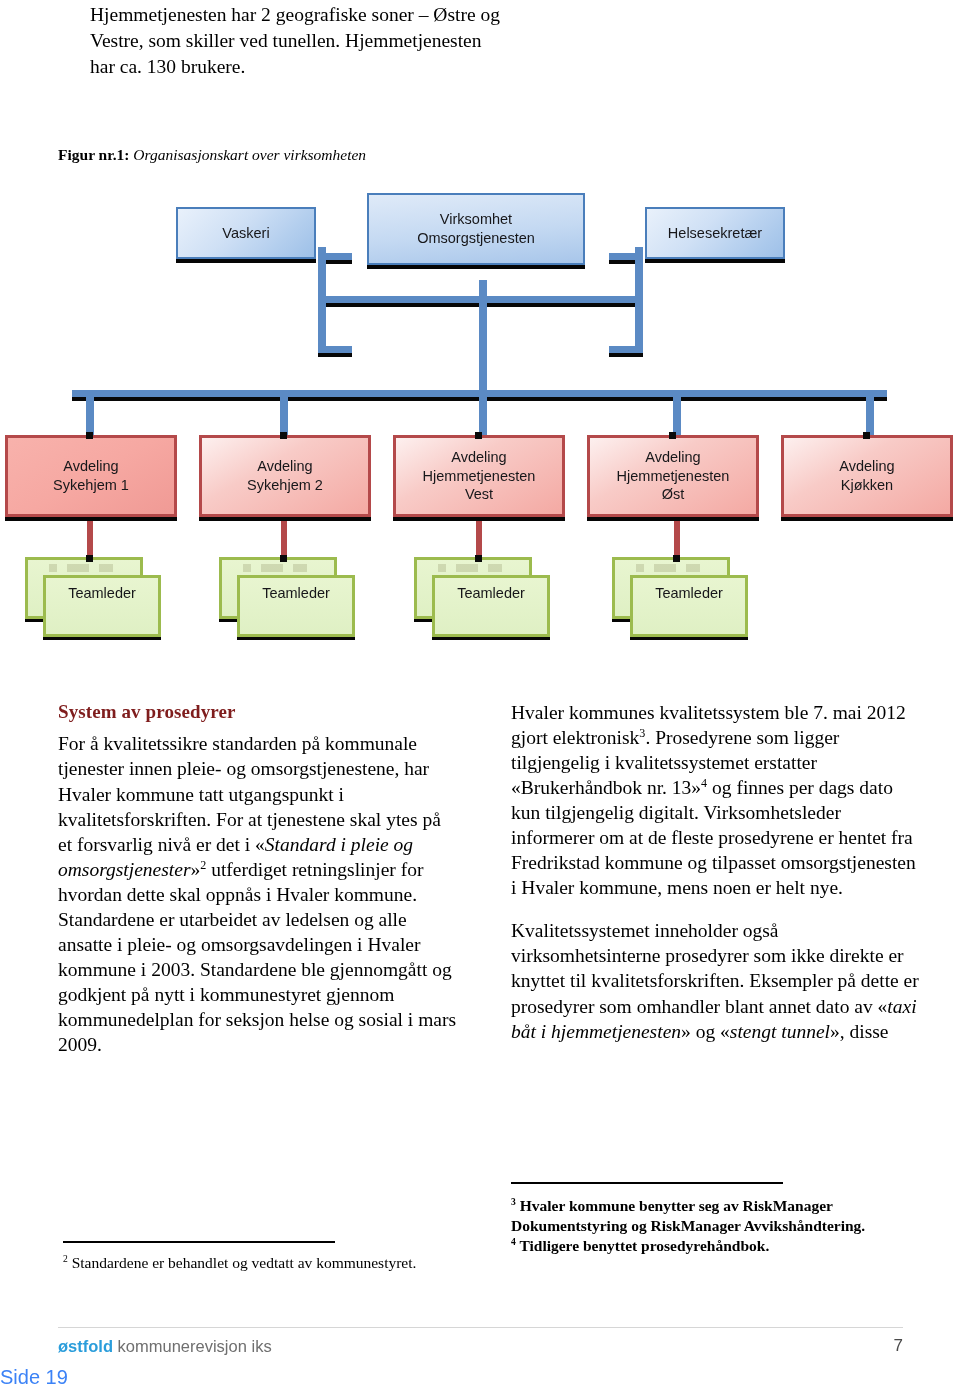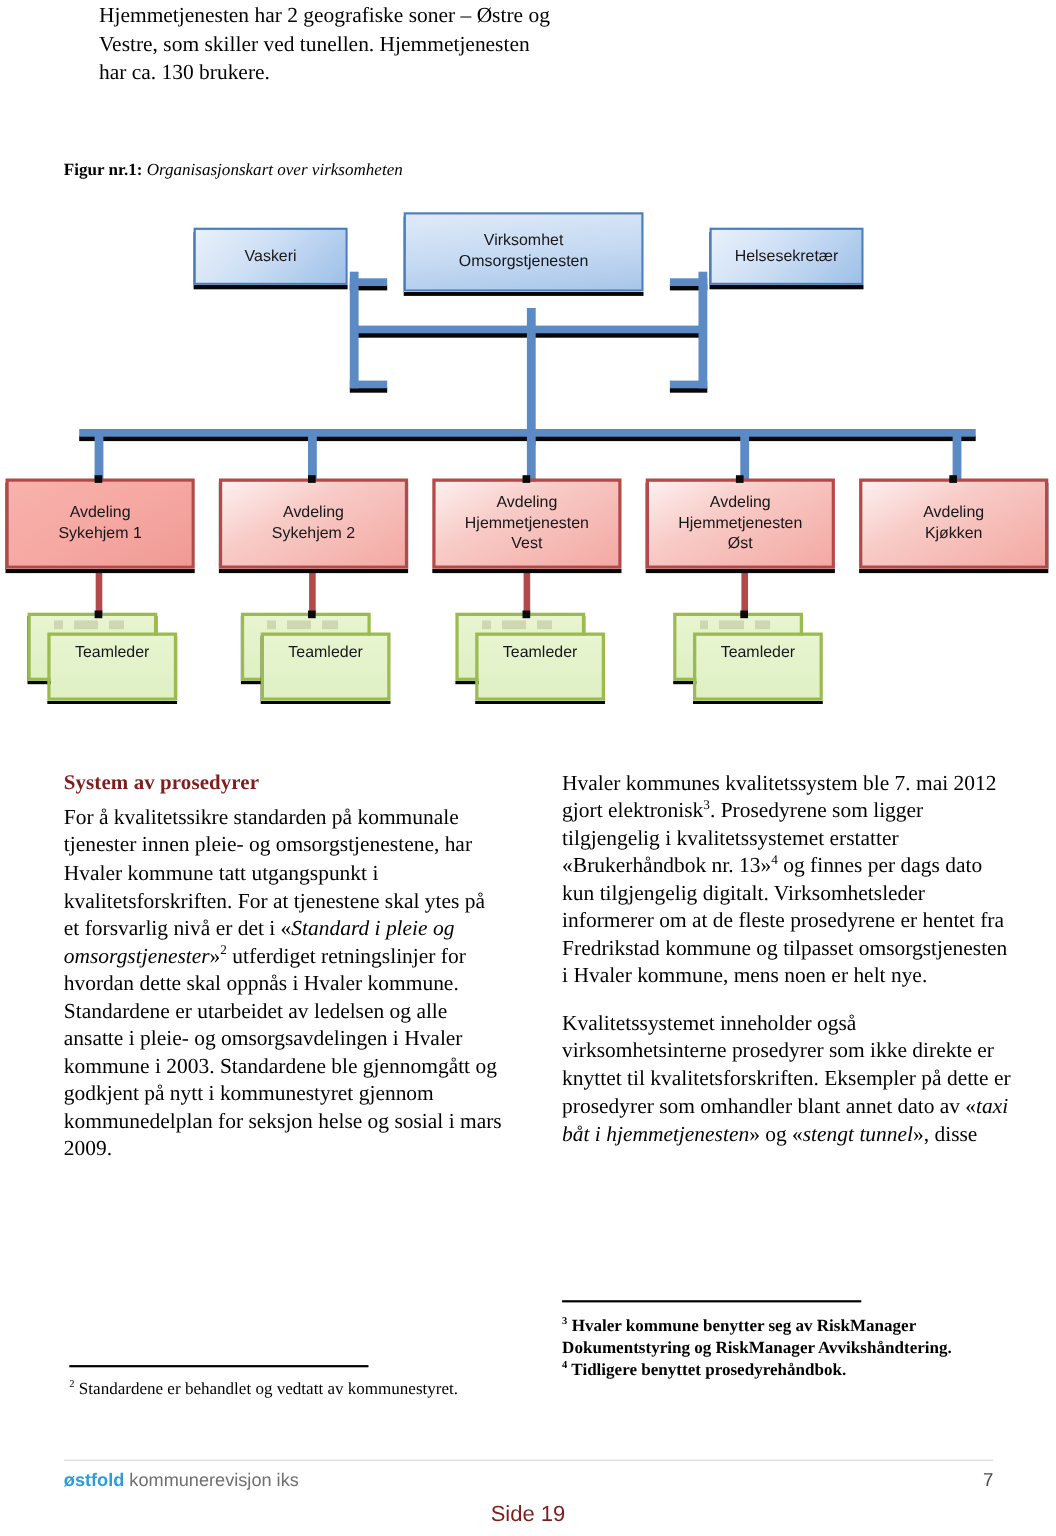--- a/index.html
+++ b/index.html
@@ -107,22 +107,22 @@
   .fn-rule-right { left:511px; top:1182px; width:272px; }
 
   
   .footer-rule { position:absolute; left:58px; top:1327px; width:845px; height:1px; background:#d6d6d6; }
   .footer { position:absolute; left:58px; top:1336px; width:845px;
             font-family:"Liberation Sans","DejaVu Sans",sans-serif;
             font-size:16.5px; display:flex; justify-content:space-between; align-items:flex-end; }
   .brand-o { color:#2a9ddb; font-weight:bold; }
   .brand-r { color:#6f6f6f; }
   .pageno { color:#4a4a4a; font-size:17px; }
-  .side { position:absolute; left:0; top:1366px; width:960px; text-align:center;
-          font-family:"Liberation Sans","DejaVu Sans",sans-serif; font-size:20px; color:#7f1d1d; }
+  .side { position:absolute; left:0; top:1366px; width:960px; text-align:left;
+          font-family:"Liberation Sans","DejaVu Sans",sans-serif; font-size:20px; color:#3b82f6; }
 </style>
 </head>
 <body>
 
 <div class="intro">
   <div class="intro-col intro-left">Hjemmetjenesten har 2 geografiske soner – Østre og Vestre, som skiller ved tunellen. Hjemmetjenesten har ca. 130 brukere.</div>
 </div>
 
 <div class="figcap">
   <span>Figur nr.1:</span>

